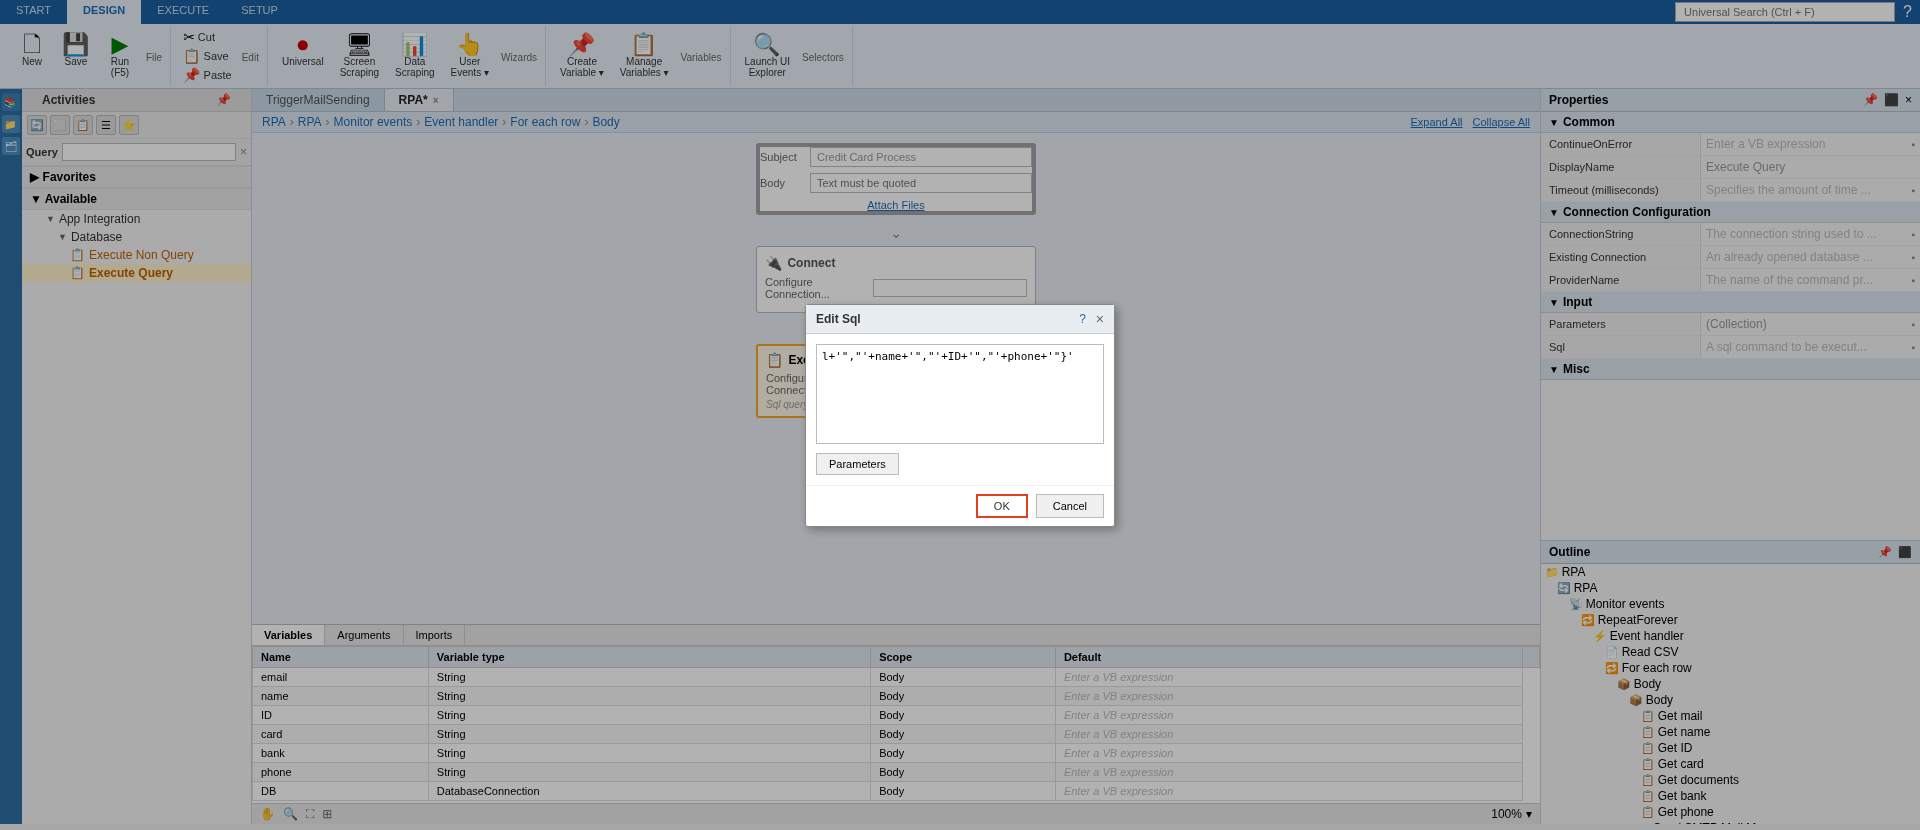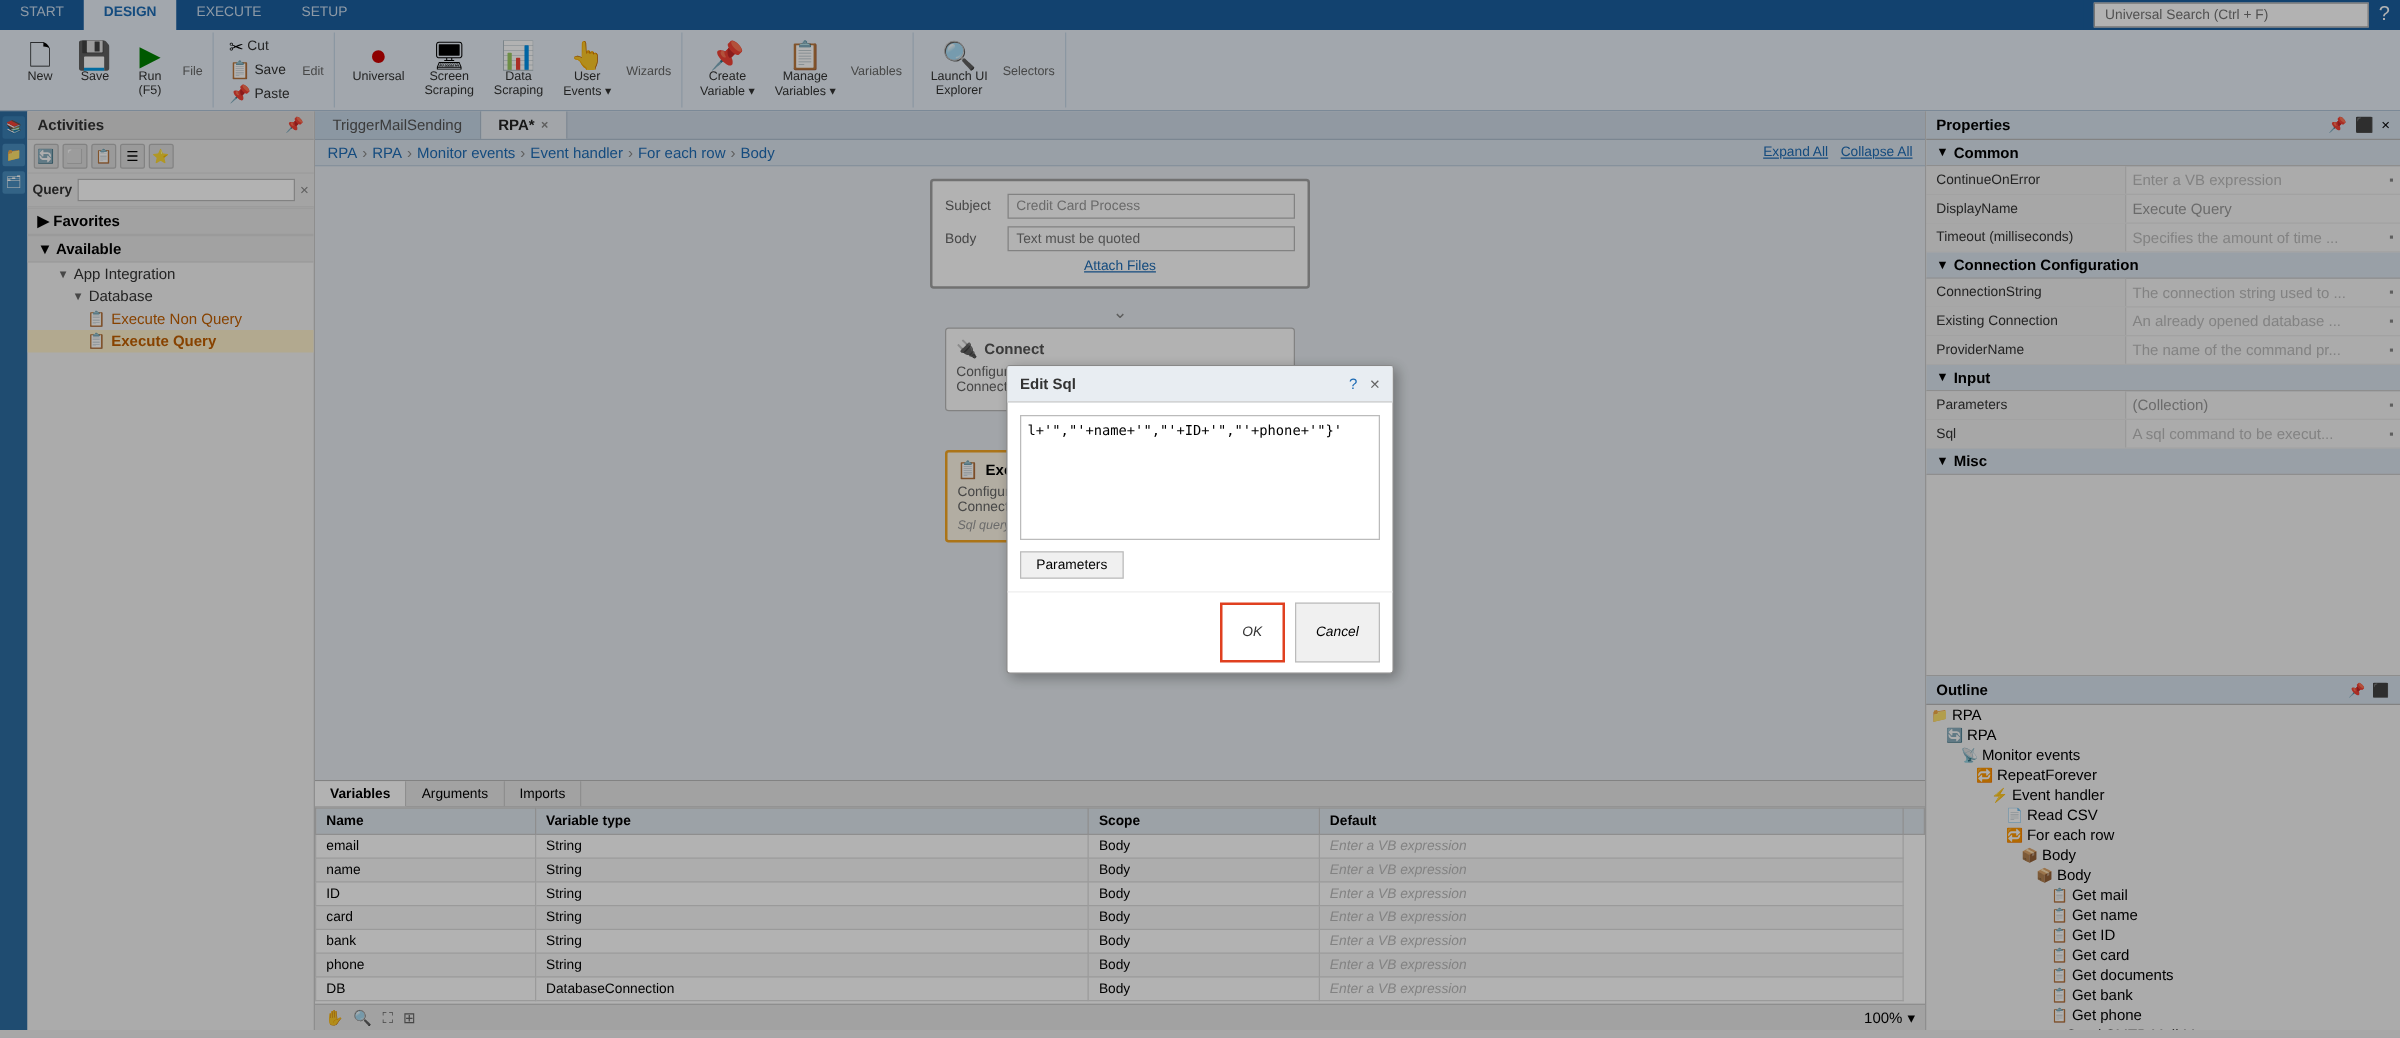--- a/index.html
+++ b/index.html
@@ -28,21 +28,21 @@
 
     
     .main-layout { display: flex; height: calc(830px - 95px); }
 
     
     .left-icons { width: 22px; background: #2d6da3; display: flex; flex-direction: column; align-items: center; padding-top: 4px; gap: 4px; }
     .left-icon { width: 18px; height: 18px; background: #4a8fc0; border-radius: 2px; display: flex; align-items: center; justify-content: center; cursor: pointer; color: white; font-size: 10px; }
 
     
     .activities-panel { width: 230px; background: #f5f5f5; border-right: 1px solid #ccc; display: flex; flex-direction: column; }
-    .activities-header { background: #e0e0e0; padding: 4px 8px; display: flex; align-items: flex-end; justify-content: space-between; border-bottom: 1px solid #ccc; }
+    .activities-header { background: #e0e0e0; padding: 4px 20px; display: flex; align-items: flex-end; justify-content: space-between; border-bottom: 1px solid #ccc; }
     .activities-header-title { font-weight: bold; font-size: 12px; color: #333; }
     .activities-toolbar { display: flex; gap: 3px; padding: 3px 5px; background: #ebebeb; border-bottom: 1px solid #ddd; }
     .act-tool-btn { width: 20px; height: 20px; background: #ddd; border: 1px solid #bbb; display: flex; align-items: center; justify-content: center; cursor: pointer; font-size: 11px; border-radius: 2px; }
     .tree-node { padding: 2px 8px 2px 16px; cursor: pointer; color: #333; display: flex; align-items: center; gap: 4px; }
     .tree-node .arrow { font-size: 9px; color: #666; }
     .tree-node .node-icon { font-size: 12px; }
     .tree-section { font-weight: bold; padding: 3px 8px; background: #e8e8e8; border-bottom: 1px solid #ddd; border-top: 1px solid #ddd; cursor: pointer; }
     .tree-indent-1 { padding-left: 24px; }
     .tree-indent-2 { padding-left: 36px; }
     .tree-indent-3 { padding-left: 48px; }
@@ -62,21 +62,21 @@
     .breadcrumb-bar { display: flex; align-items: center; justify-content: space-between; padding: 3px 10px; background: #dce6f0; border-bottom: 1px solid #c0d0e0; }
     .breadcrumb { display: flex; align-items: center; gap: 4px; font-size: 11px; color: #444; }
     .bc-sep { color: #888; }
     .expand-btns { display: flex; gap: 10px; }
     .expand-btn { font-size: 11px; color: #1e6cb5; cursor: pointer; text-decoration: underline; }
 
     
     .canvas-content { flex: 1; overflow: auto; padding: 10px; position: relative; }
 
     
-    .email-form { background: white; border: 2px solid #a3a3a3; border-radius: 3px; padding: 10px; width: 304px; margin: 0 auto 10px auto; }
+    .email-form { background: white; border: 4px solid #a3a3a3; border-radius: 3px; width: 280px; margin: 0 auto 10px auto; }
     .form-row { display: flex; align-items: center; margin-bottom: 6px; }
     .form-label { width: 50px; font-size: 11px; color: #666; }
     .form-input { flex: 1; border: 1px solid #bbb; padding: 3px 6px; font-size: 11px; color: #999; }
     .attach-link { color: #1e6cb5; font-size: 11px; text-align: center; cursor: pointer; text-decoration: underline; }
     .down-arrow { text-align: center; font-size: 14px; color: #888; margin: 5px 0; }
 
     
     .connect-block { background: white; border: 1px solid #bbb; border-radius: 3px; padding: 8px; width: 280px; margin: 0 auto 10px auto; }
     .connect-header { display: flex; align-items: center; gap: 5px; font-size: 11px; font-weight: bold; color: #555; margin-bottom: 5px; }
     .connect-icon { font-size: 14px; color: #f5a623; }
@@ -132,21 +132,21 @@
     
     .modal-overlay { position: fixed; top: 0; left: 0; width: 1920px; height: 830px; background: rgba(0,0,0,0.3); display: flex; align-items: center; justify-content: center; z-index: 100; }
     .modal { background: white; border: 1px solid #888; border-radius: 3px; box-shadow: 3px 3px 10px rgba(0,0,0,0.3); width: 310px; }
     .modal-header { background: #e8edf2; padding: 6px 10px; display: flex; align-items: center; justify-content: space-between; border-bottom: 1px solid #ccc; }
     .modal-title { font-size: 12px; font-weight: bold; color: #333; }
     .modal-help { color: #1e6cb5; font-size: 12px; cursor: pointer; }
     .modal-close { color: #666; font-size: 14px; cursor: pointer; }
     .modal-body { padding: 10px; }
     .modal-textarea { width: 100%; height: 100px; border: 1px solid #bbb; padding: 5px; font-size: 11px; font-family: monospace; resize: none; }
     .modal-footer { display: flex; justify-content: flex-end; gap: 8px; padding: 8px 10px; border-top: 1px solid #eee; }
-    .modal-btn { padding: 16px 16px; font-size: 11px; cursor: pointer; border: 1px solid #bbb; background: #f0f0f0; font-style: italic; }
+    .modal-btn { padding: 4px 16px; font-size: 11px; cursor: pointer; border: 1px solid #bbb; background: #f0f0f0; }
     .modal-btn.primary { background: white; border: 2px solid #e04020; color: #333; }
     .params-btn { padding: 4px 12px; font-size: 11px; border: 1px solid #bbb; background: #f0f0f0; cursor: pointer; }
 
     
     ::-webkit-scrollbar { width: 8px; height: 8px; }
     ::-webkit-scrollbar-track { background: #e8e8e8; }
     ::-webkit-scrollbar-thumb { background: #aaa; border-radius: 3px; }
   </style>
 </head>
 <body>

